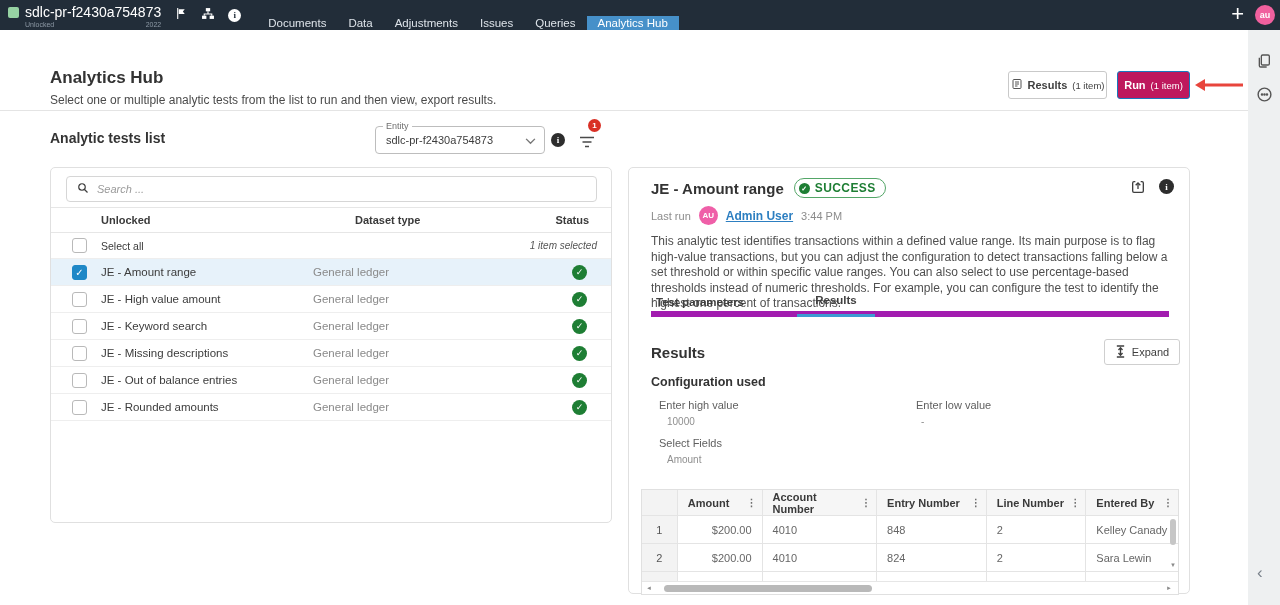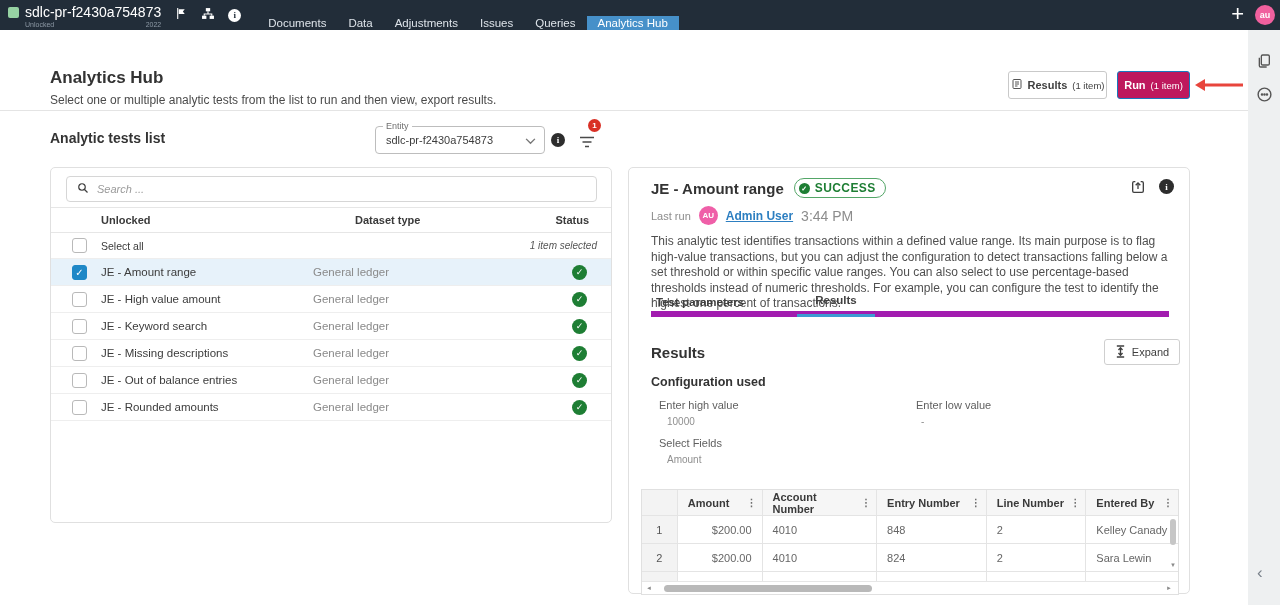--- a/index.html
+++ b/index.html
@@ -75,21 +75,21 @@
   .d-title { position:absolute; left:22px; top:10px; font-size:15px; font-weight:bold; color:#333; display:flex; align-items:center; gap:10px; }
   .pill { display:inline-flex; align-items:center; gap:5px; border:1px solid #53a667; border-radius:10px; padding:2px 9px 2px 4px; }
   .pill .dot { width:11px; height:11px; border-radius:50%; background:#1e7e34; color:#fff; font-size:7px; text-align:center; line-height:11px; }
   .pill .txt { font-size:12px; font-weight:bold; color:#1e7e34; letter-spacing:.4px; }
   .d-export { position:absolute; left:501px; top:11px; cursor:pointer; }
   .d-info { position:absolute; left:530px; top:11px; width:15px; height:15px; border-radius:50%; background:#2d2d2d; color:#fff; font-size:9px; font-weight:bold; font-family:"Liberation Serif", serif; display:flex; align-items:center; justify-content:center; cursor:pointer; }
   .lastrun { position:absolute; left:22px; top:38px; display:flex; align-items:center; gap:8px; }
   .lr-label { font-size:11px; color:#8c8c8c; }
   .lr-avatar { width:19px; height:19px; border-radius:50%; background:#ef5fa8; color:#fff; font-size:8px; font-weight:bold; display:flex; align-items:center; justify-content:center; }
   .lr-user { font-size:12px; font-weight:bold; color:#2d7fc1; cursor:pointer;text-decoration:underline; }
-  .lr-time { font-size:14px; color:#8c8c8c; }
+  .lr-time { font-size:11px; color:#8c8c8c; }
   .d-desc { position:absolute; left:22px; top:66px; width:522px; font-size:12px; color:#4f4f4f; line-height:15.6px; }
   .tabs { position:absolute; left:22px; top:118px; width:518px; height:31px; border-bottom:6px solid #a21caf; display:flex;gap:48px; }
   .tab { display:flex; align-items:center; justify-content:center; font-size:11.5px; font-weight:bold; color:#3f3f3f; cursor:pointer; height:31px; }
   .tab-params { width:98px; }
   .tab-results { width:78px; border-bottom:3px solid #3d9bd3; }
   .r-heading { position:absolute; left:22px; top:176px; font-size:15px; font-weight:bold; color:#333; }
   .btn-expand { position:absolute; left:475px; top:171px; width:76px; height:26px; background:#fff; border:1px solid #cfcfcf; border-radius:3px; display:flex; align-items:center; justify-content:center; gap:6px; font-size:11px; color:#3f3f3f; cursor:pointer; }
   .cfg-heading { position:absolute; left:22px; top:207px; font-size:12.5px; font-weight:bold; color:#333; }
   .fld-label { position:absolute; font-size:11px; color:#5f5f5f; }
   .fld-value { position:absolute; font-size:10px; color:#8f8f8f; }

